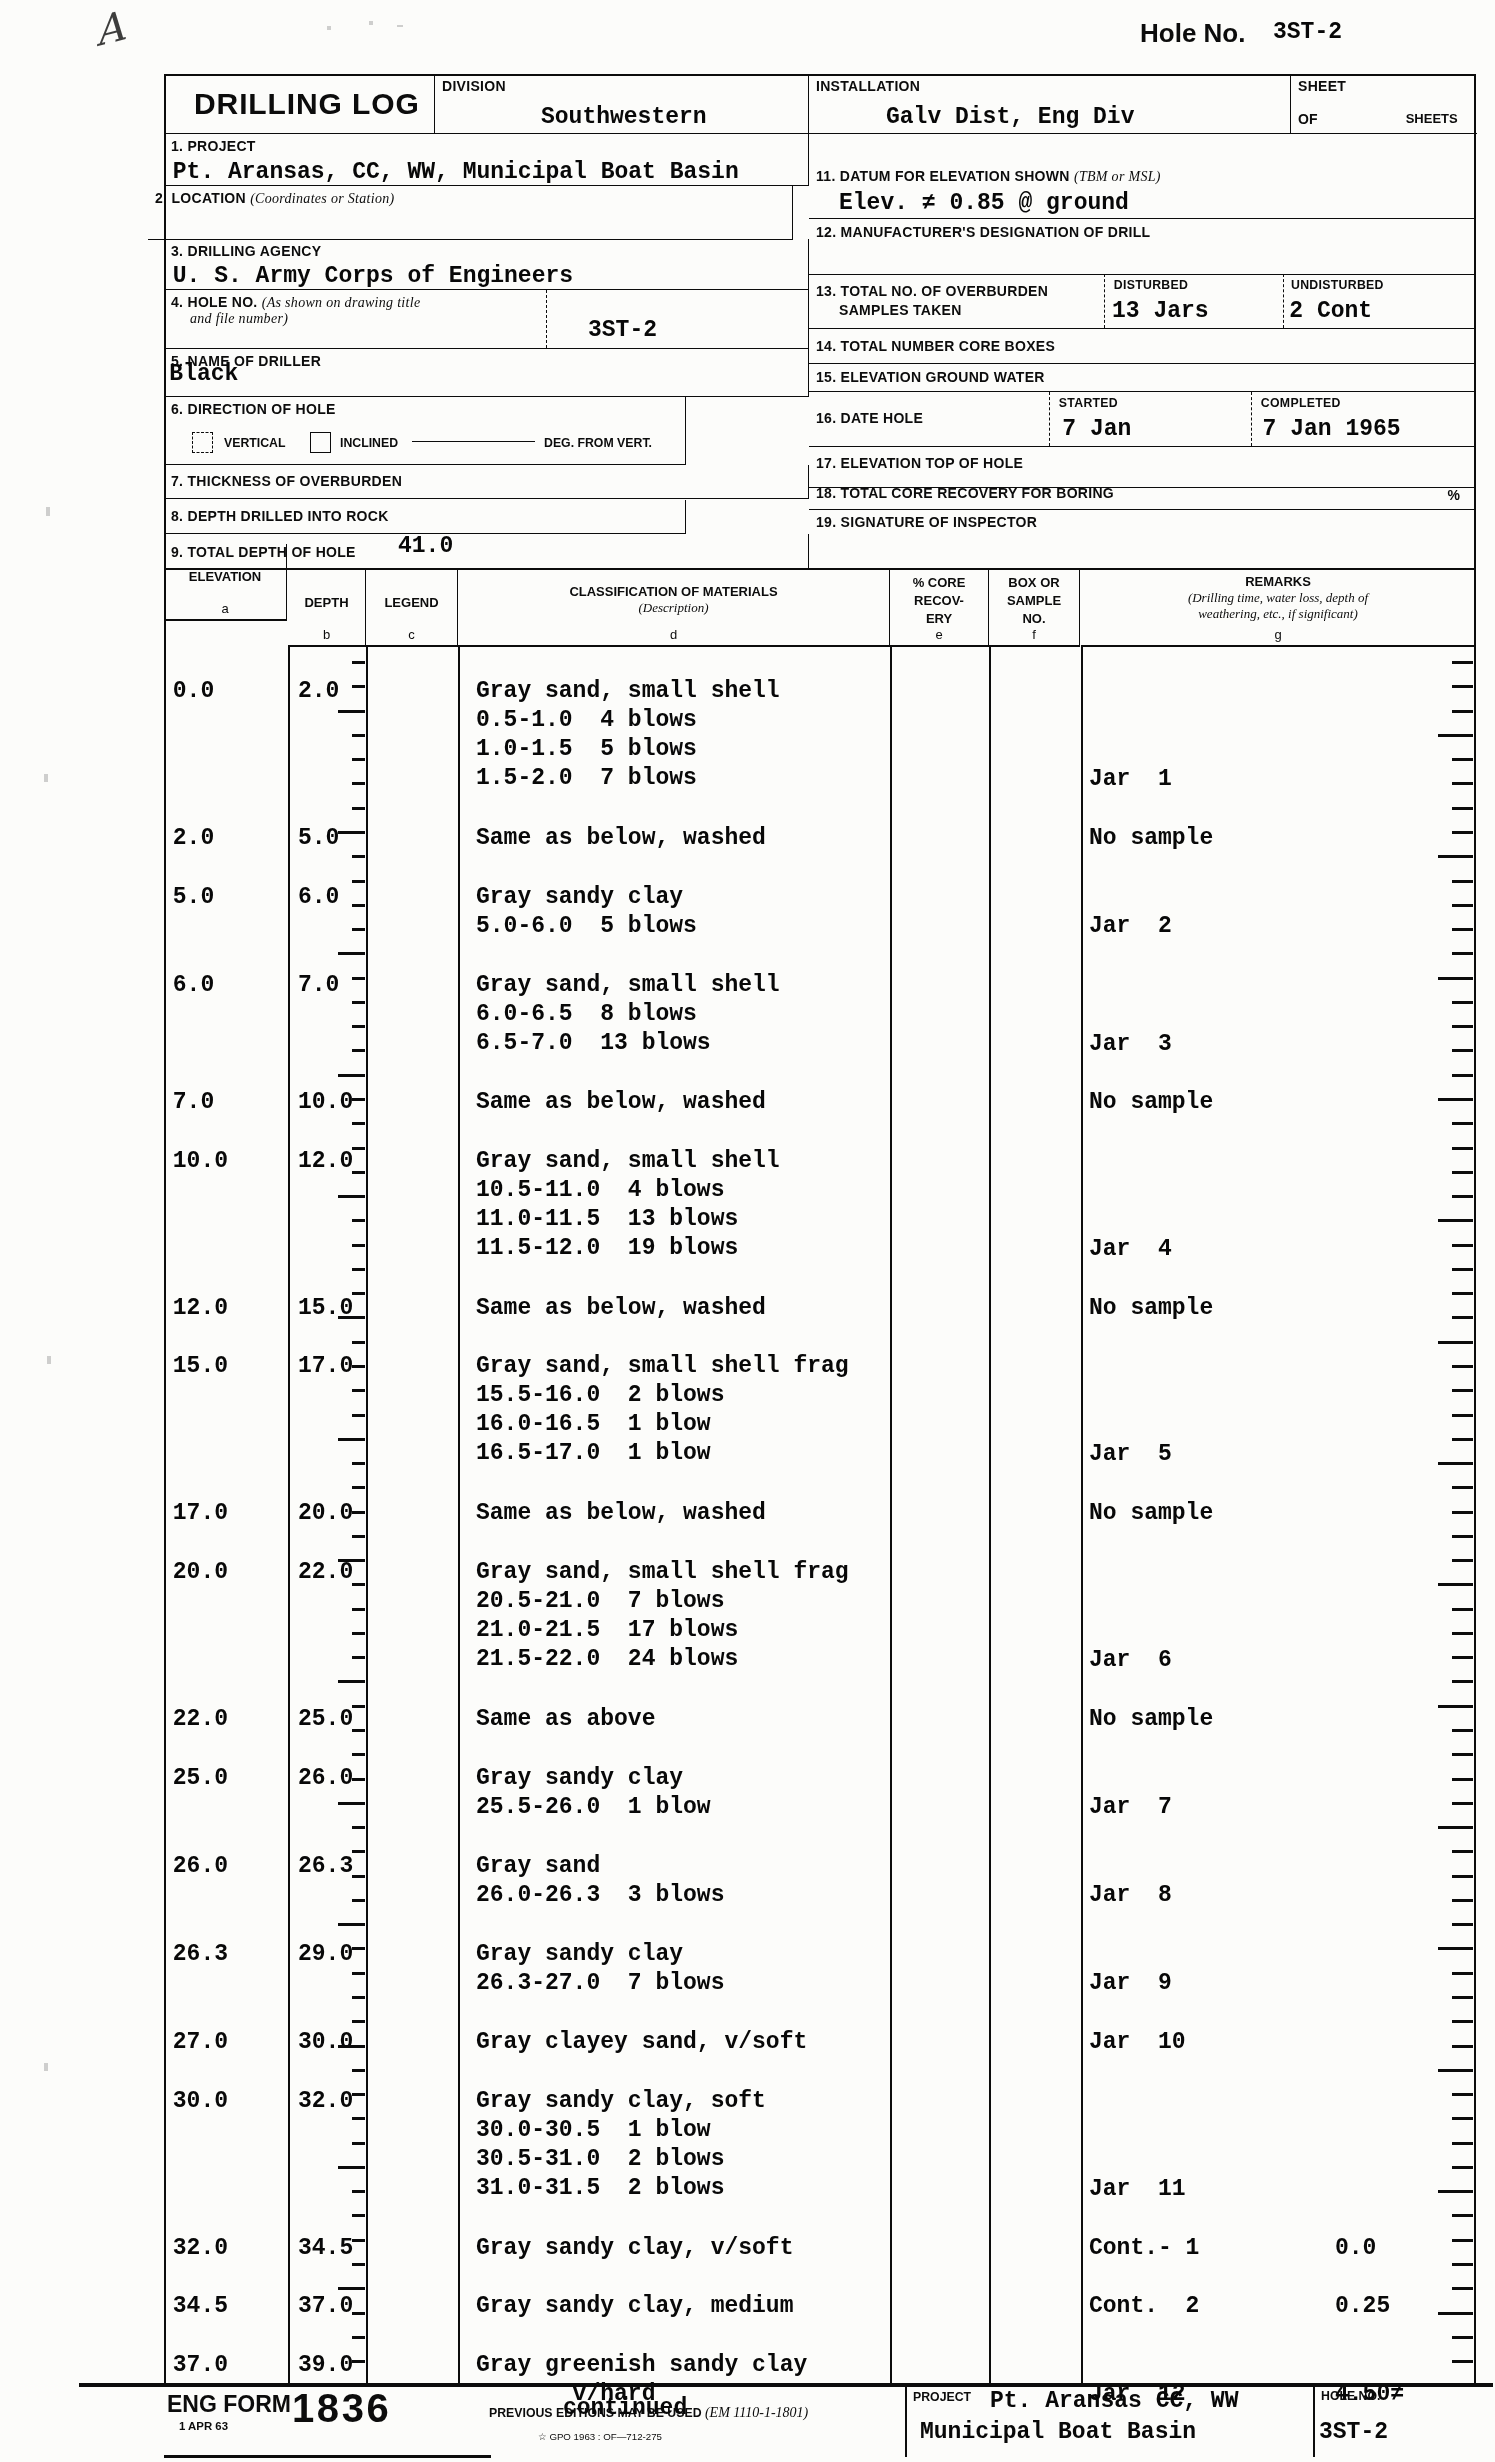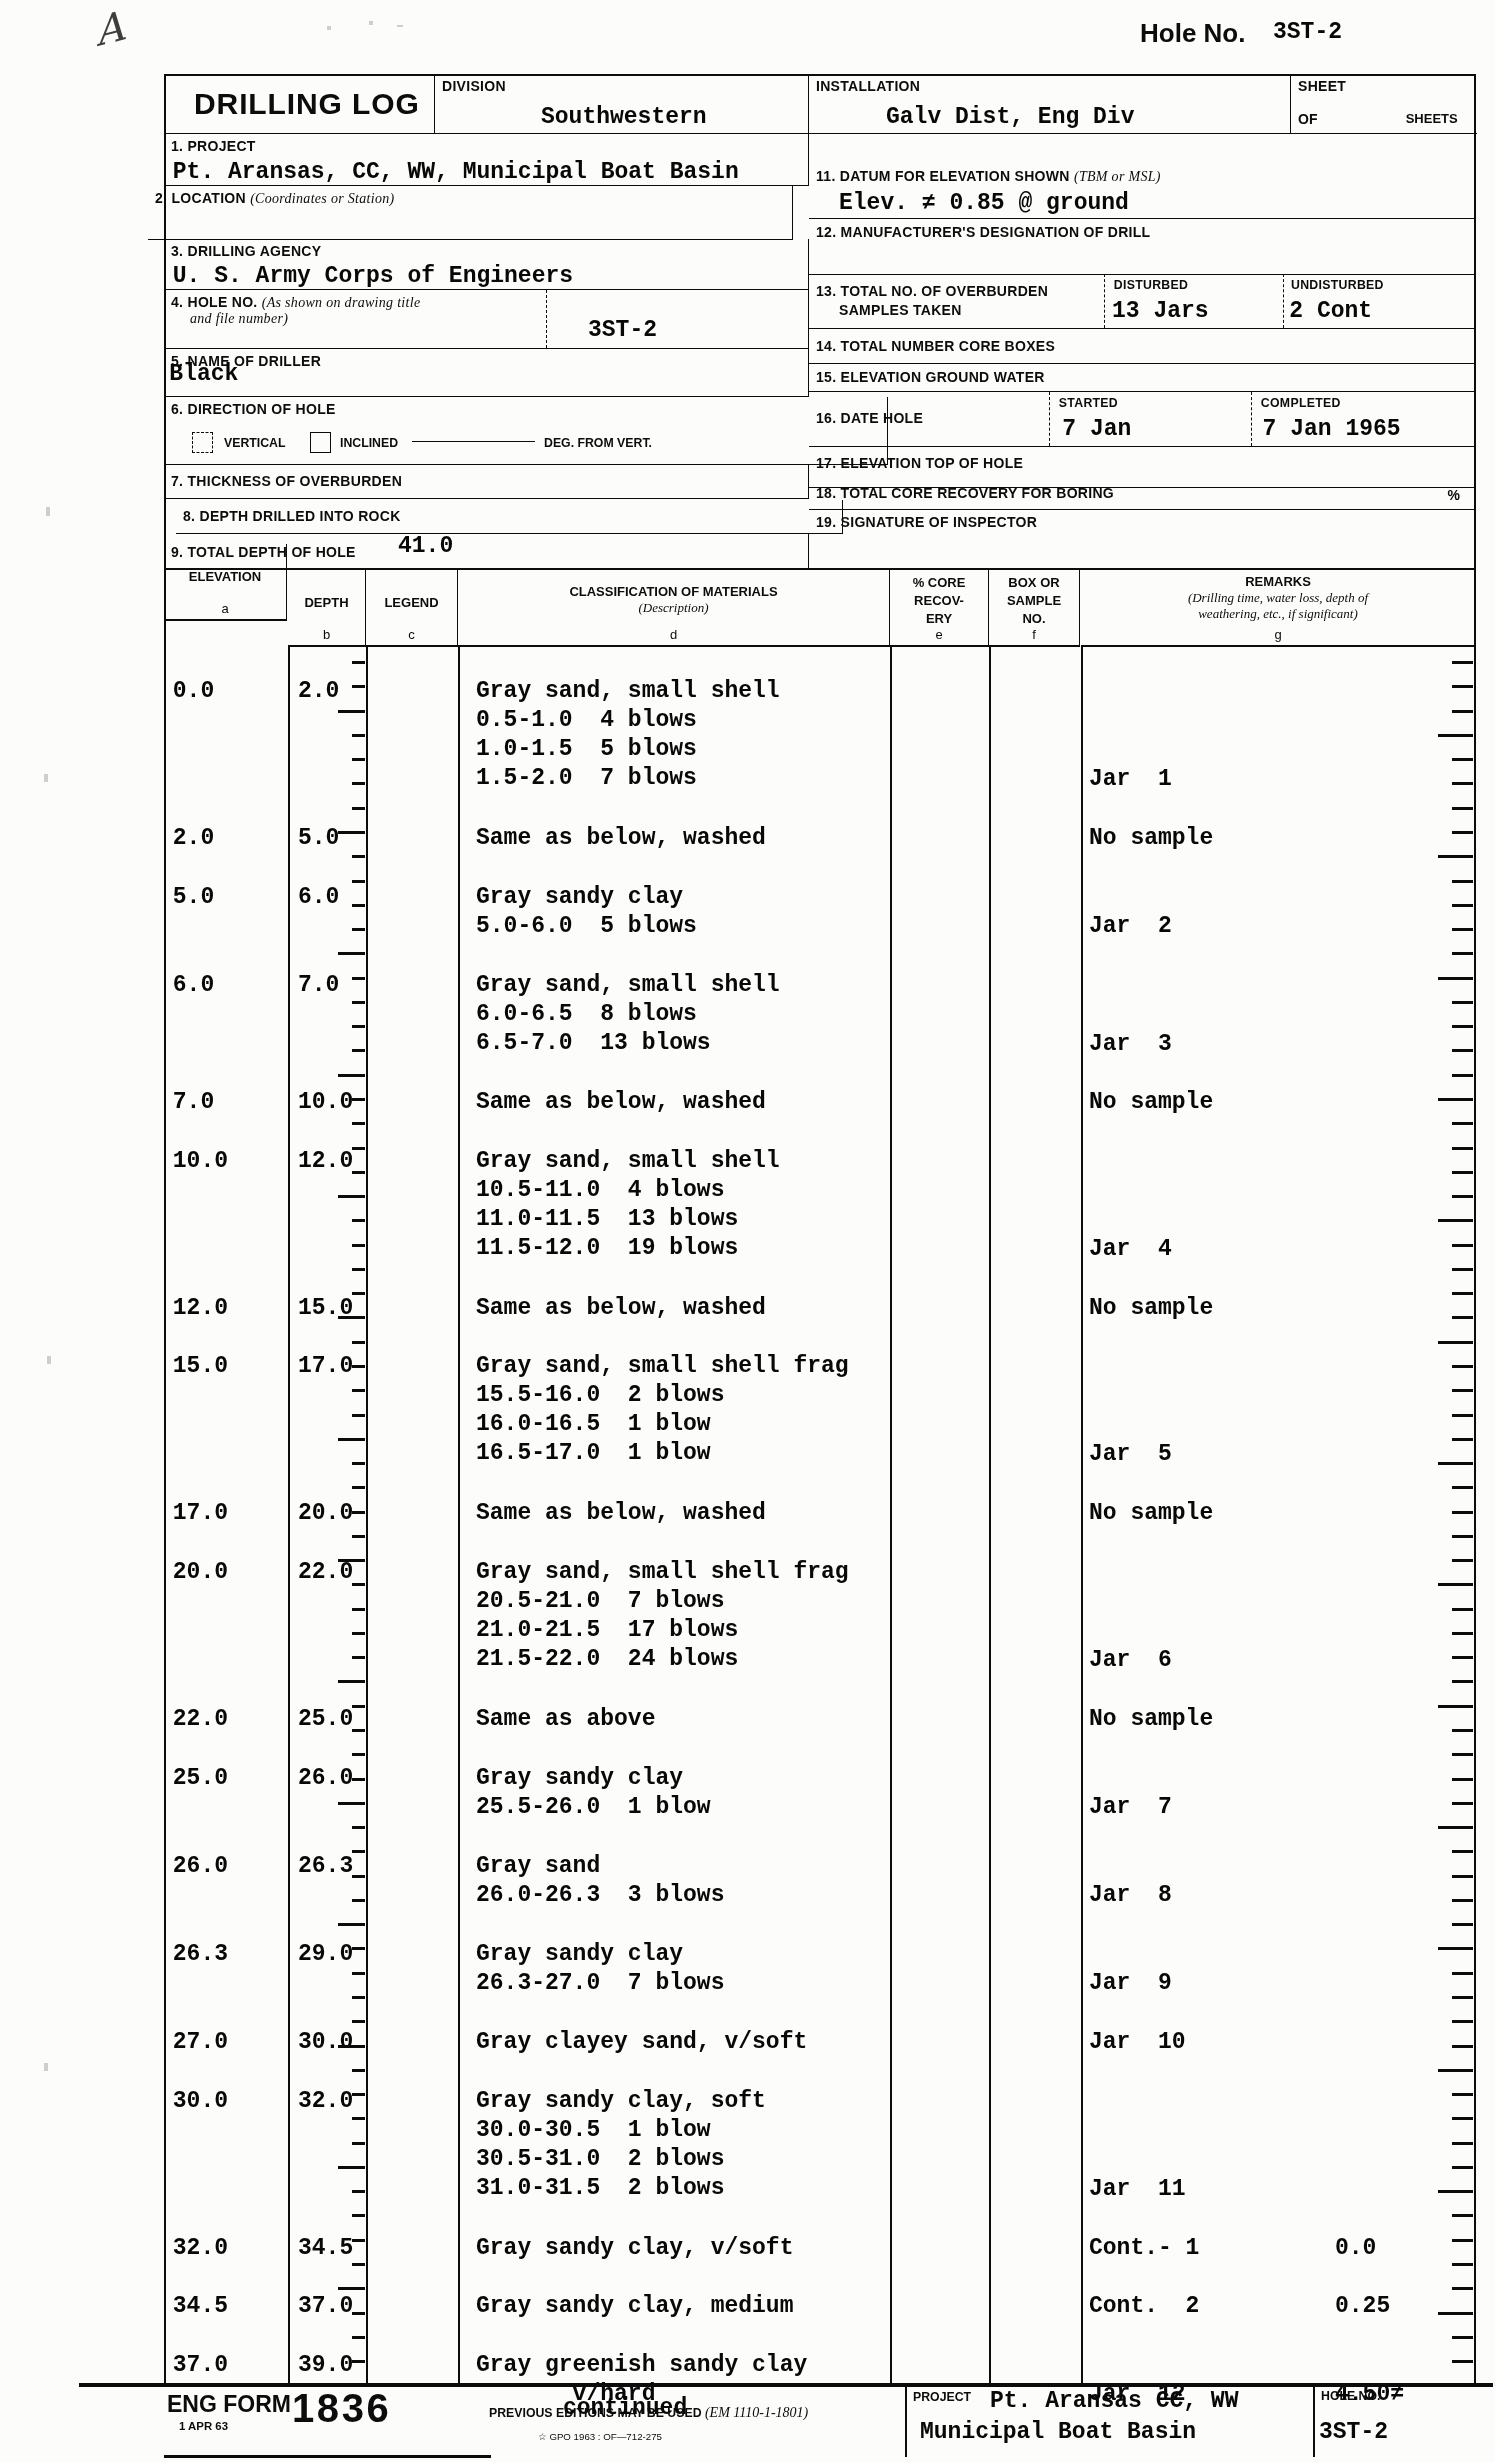--- a/index.html
+++ b/index.html
@@ -87,33 +87,33 @@
   <div class="cell br bb" style="left:164px;top:290px;width:645px;height:59px;">
     <span class="lbl"><span>4. HOLE NO.</span> <span class="lbl-it">(As shown on drawing title</span></span>
     <span class="lbl lbl-it" style="top:21px;left:26px;">and file number)</span>
     <div class="abs dashL" style="left:382px;top:0;height:100%;"></div>
     <span class="val typ" style="left:424px;bottom:3.5px;">3ST-2</span>
   </div>
   <div class="cell br bb" style="left:164px;top:349px;width:645px;height:48px;">
     <span class="lbl">5. NAME OF DRILLER</span>
     <span class="val typ" style="left:5.3px;top:10.6px;">Black</span>
   </div>
-  <div class="cell br bb" style="left:164px;top:397px;width:724px;height:68px;">
+  <div class="cell br bb" style="left:164px;top:397px;width:522px;height:68px;">
     <span class="lbl">6. DIRECTION OF HOLE</span>
     <span class="abs chk" style="left:28px;top:35px;"></span>
     <span class="abs smallcap" style="left:60px;top:39px;">VERTICAL</span>
     <span class="abs chk solid" style="left:146px;top:35px;"></span>
     <span class="abs smallcap" style="left:176px;top:39px;">INCLINED</span>
     <span class="abs" style="left:248px;top:44px;width:123px;border-bottom:1.8px solid #0c0c0c;"></span>
     <span class="abs smallcap" style="left:380px;top:39px;">DEG. FROM VERT.</span>
   </div>
   <div class="cell br bb" style="left:164px;top:465px;width:645px;height:34px;">
     <span class="lbl" style="top:8px;">7. THICKNESS OF OVERBURDEN</span>
   </div>
-  <div class="cell br bb" style="left:176px;top:500px;width:667px;height:34px;">
+  <div class="cell br bb" style="left:164px;top:500px;width:522px;height:34px;">
     <span class="lbl" style="top:8px;">8. DEPTH DRILLED INTO ROCK</span>
   </div>
   <div class="cell br" style="left:164px;top:534px;width:645px;height:36px;border-bottom:2.6px solid #0c0c0c;">
     <span class="lbl" style="top:9.7px;">9. TOTAL DEPTH OF HOLE</span>
     <span class="val typ" style="left:234px;top:-1.8px;">41.0</span>
   </div>
 
   <div class="cell bb" style="left:809px;top:164px;width:667px;height:55px;">
     <span class="lbl"><span>11. DATUM FOR ELEVATION SHOWN</span> <span class="lbl-it">(TBM or MSL)</span></span>
     <span class="val typ" style="left:30px;bottom:0px;">Elev. ≠ 0.85 @ ground</span>

